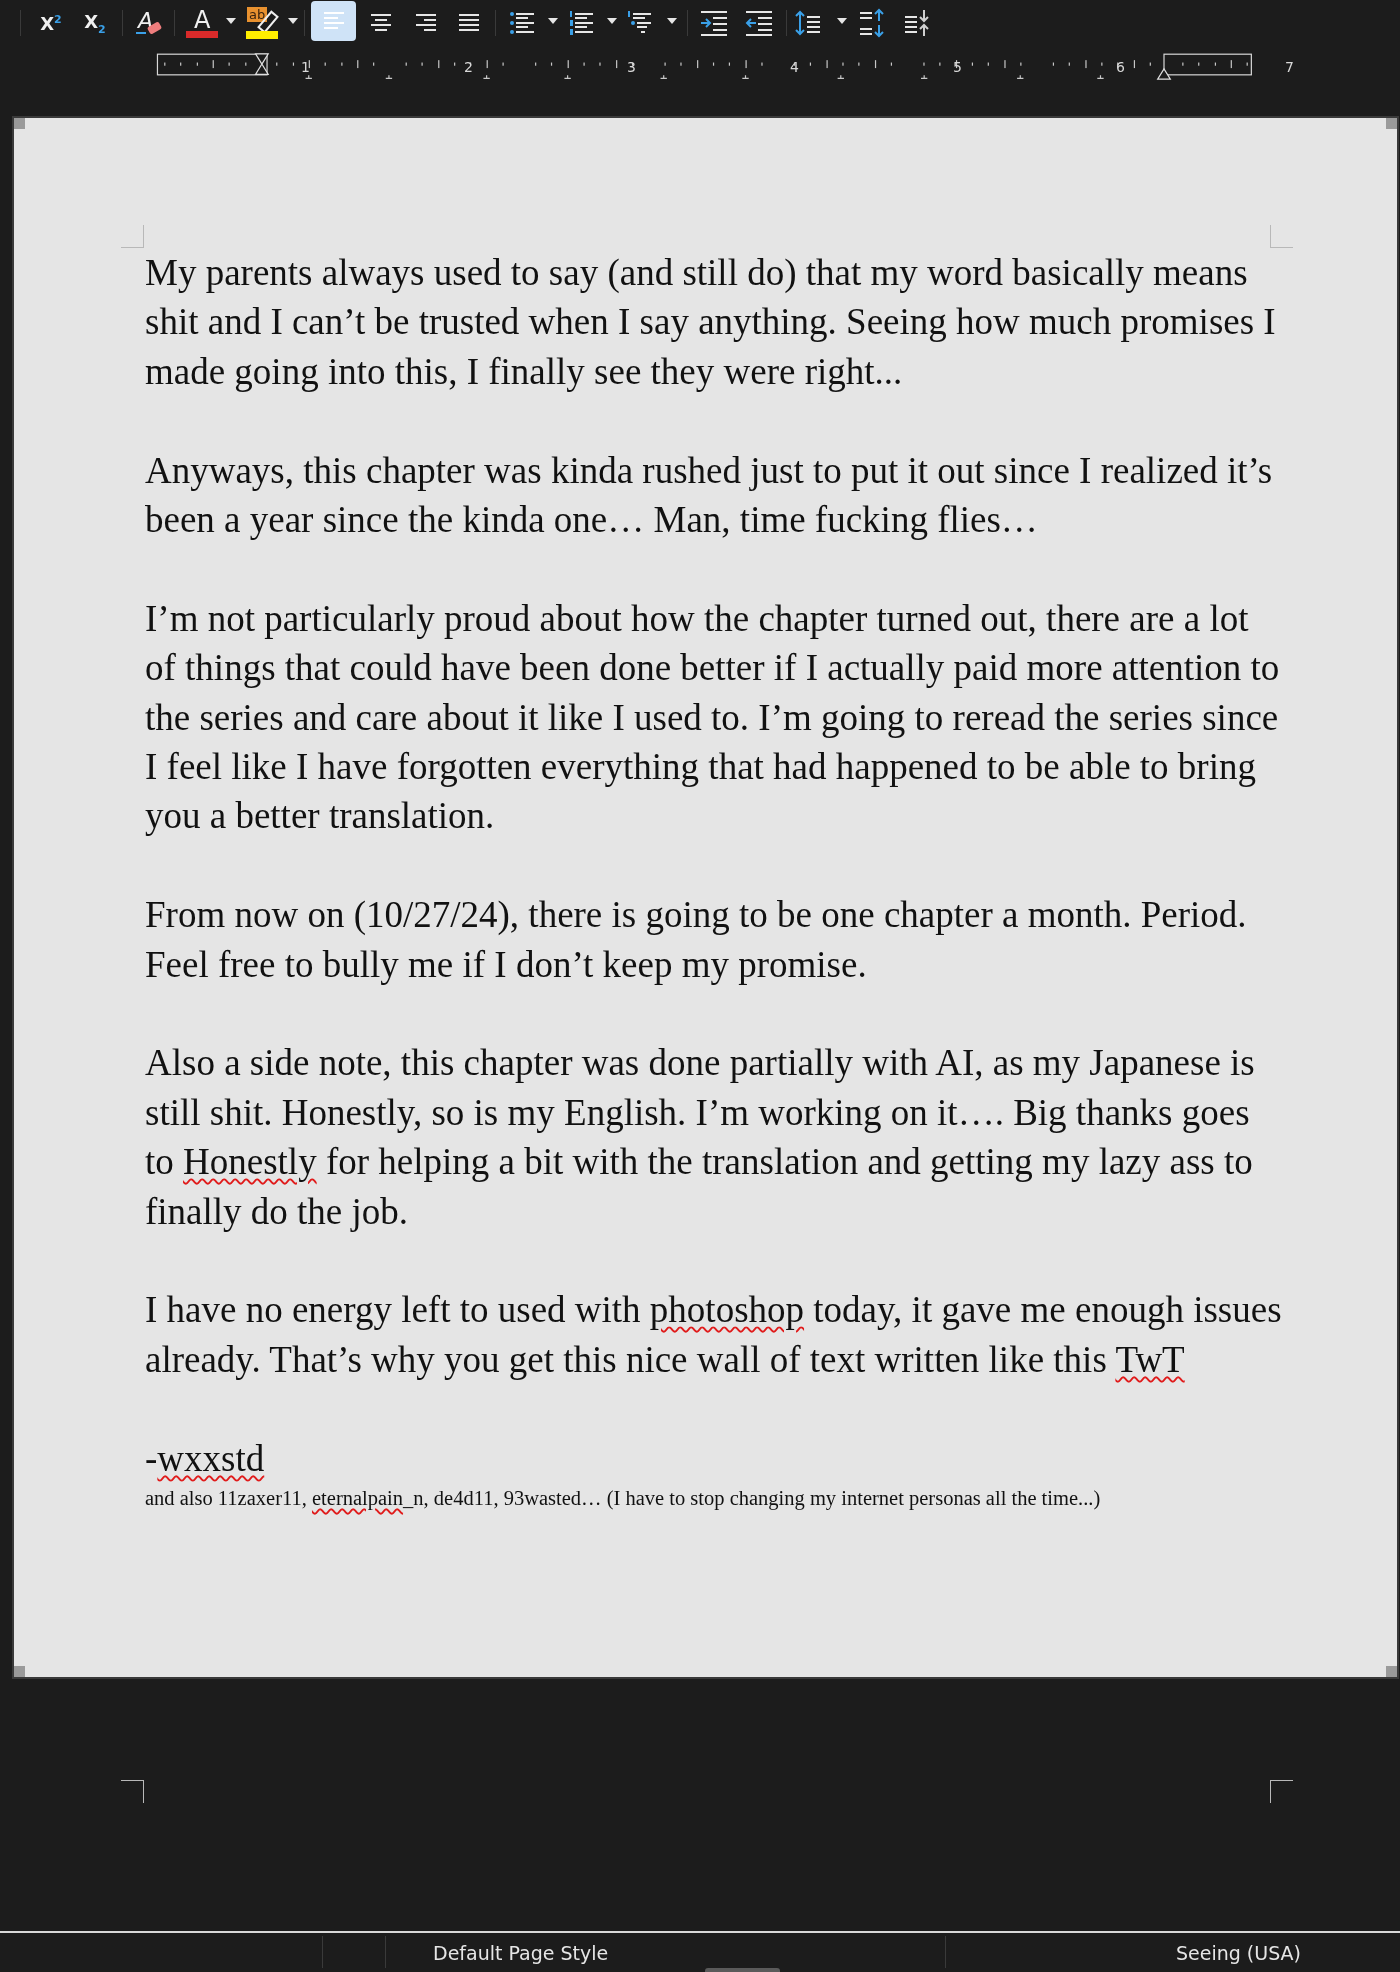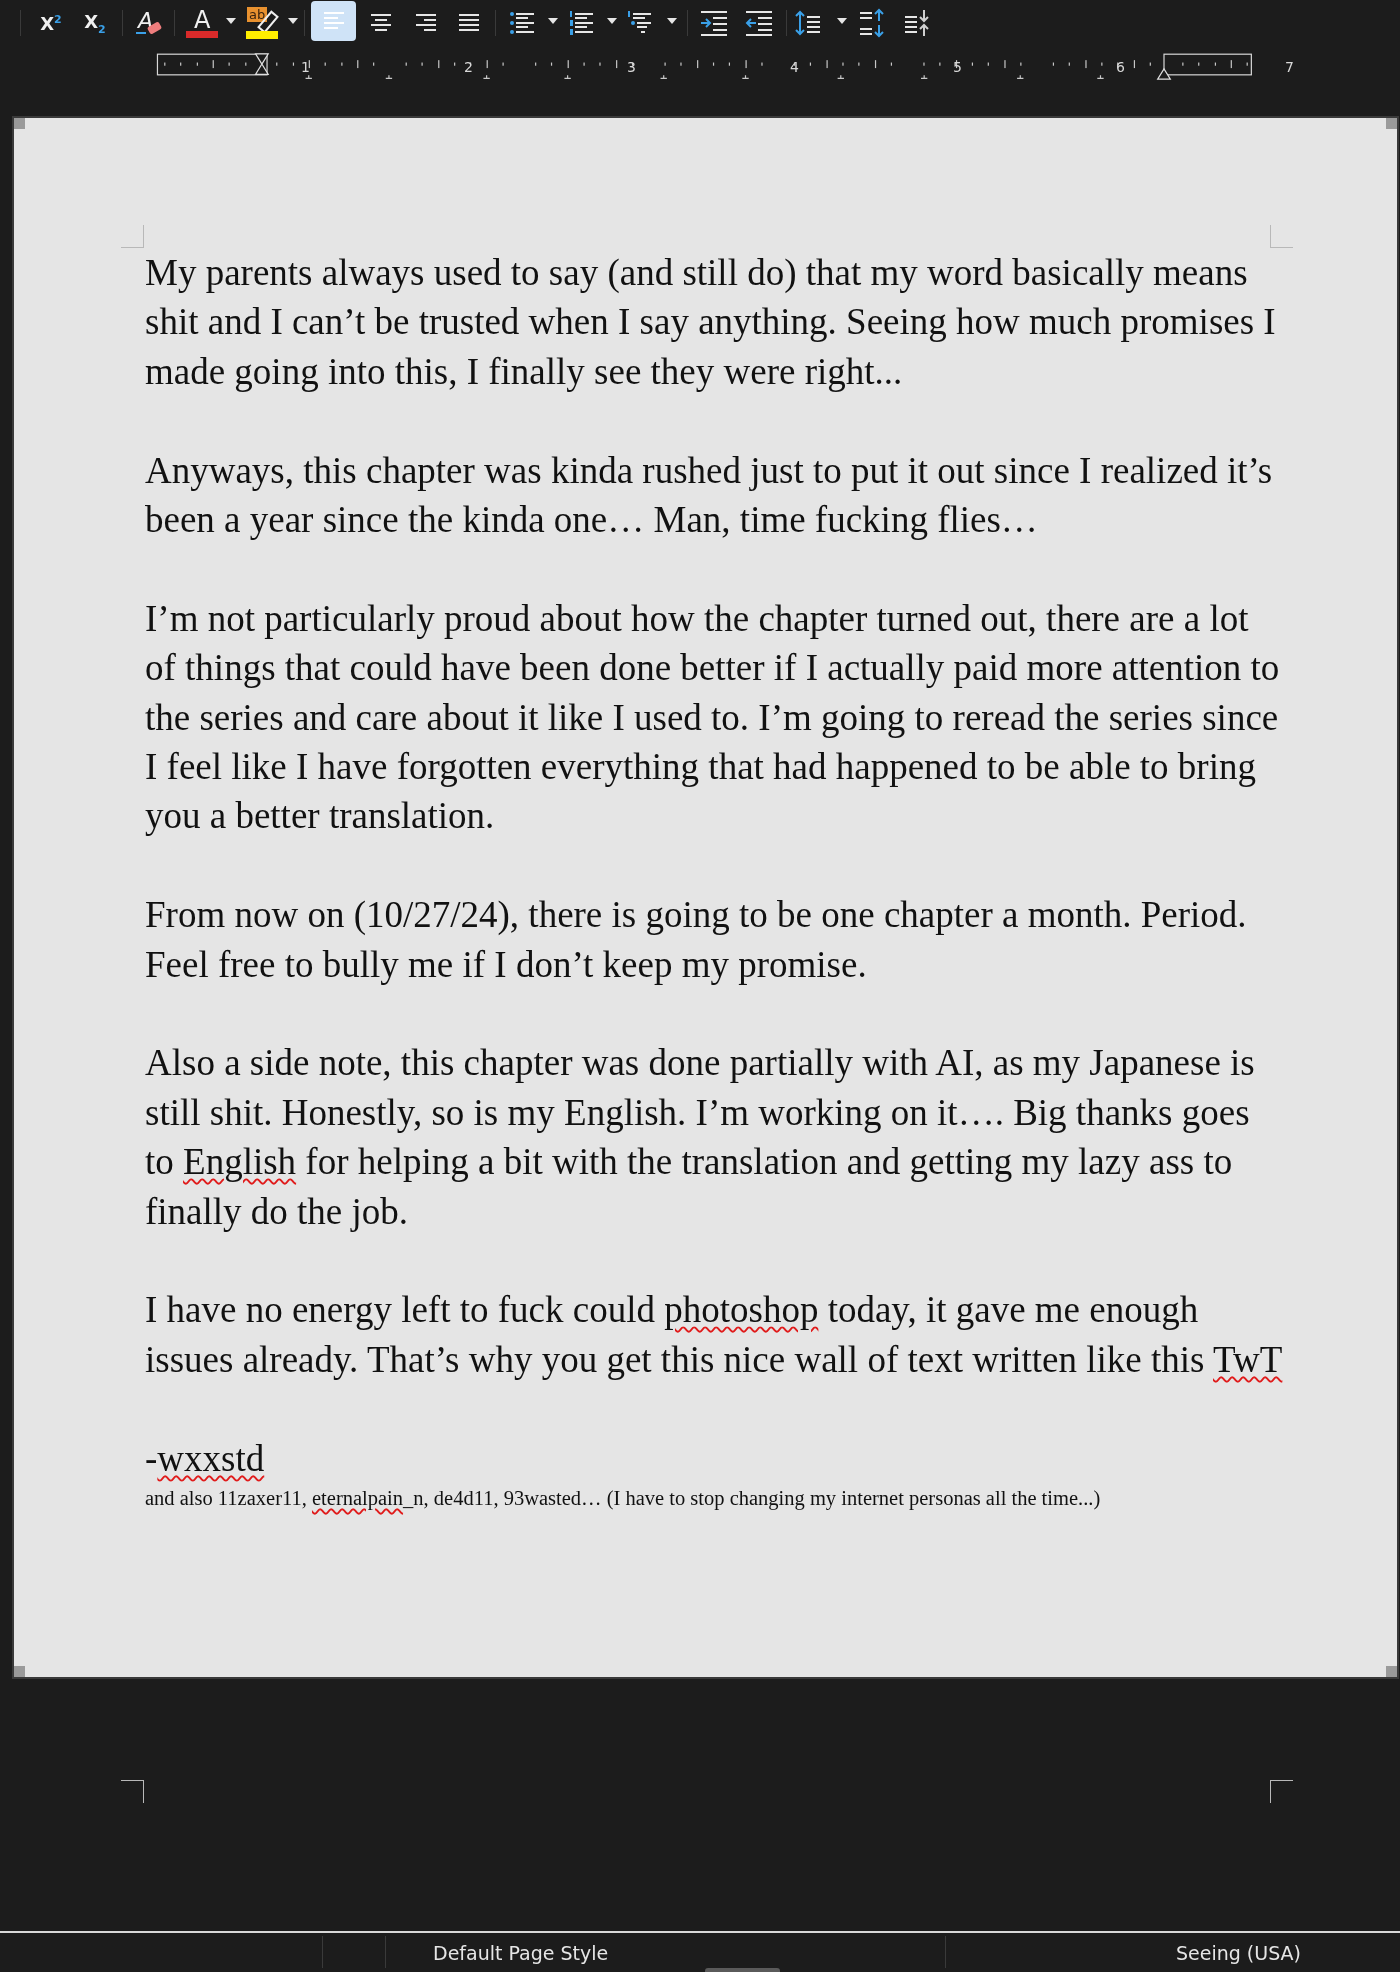--- a/index.html
+++ b/index.html
@@ -348,22 +348,22 @@
   <div class="corner" style="left:107px;top:107px;border-right-width:1.5px;border-bottom-width:1.5px;"></div>
   <div class="corner" style="left:1256px;top:107px;border-left-width:1.5px;border-bottom-width:1.5px;"></div>
   <div class="corner" style="left:107px;top:1662px;border-right-width:1.5px;border-top-width:1.5px;"></div>
   <div class="corner" style="left:1256px;top:1662px;border-left-width:1.5px;border-top-width:1.5px;"></div>
 
   <div class="doc-text">
     <p>My parents always used to say (and still do) that my word basically means shit and I can’t be trusted when I say anything. Seeing how much promises I made going into this, I finally see they were right...</p>
     <p>Anyways, this chapter was kinda rushed just to put it out since I realized it’s been a year since the kinda one… Man, time fucking flies…</p>
     <p>I’m not particularly proud about how the chapter turned out, there are a lot of things that could have been done better if I actually paid more attention to the series and care about it like I used to. I’m going to reread the series since I feel like I have forgotten everything that had happened to be able to bring you a better translation.</p>
     <p>From now on (10/27/24), there is going to be one chapter a month. Period. Feel free to bully me if I don’t keep my promise.</p>
-    <p><span>Also a side note, this chapter was done partially with AI, as my Japanese is still shit. Honestly, so is my English. I’m working on it…. Big thanks goes to </span><span class="spell">English</span><span> for helping a bit with the translation and getting my lazy ass to finally do the job.</span></p>
-    <p><span>I have no energy left to fuck could </span><span class="spell">photoshop</span><span> today, it gave me enough issues already. That’s why you get this nice wall of text written like this </span><span class="spell">TwT</span></p>
+    <p><span>Also a side note, this chapter was done partially with AI, as my Japanese is still shit. Honestly, so is my English. I’m working on it…. Big thanks goes to </span><span class="spell">Honestly</span><span> for helping a bit with the translation and getting my lazy ass to finally do the job.</span></p>
+    <p><span>I have no energy left to used with </span><span class="spell">photoshop</span><span> today, it gave me enough issues already. That’s why you get this nice wall of text written like this </span><span class="spell">TwT</span></p>
     <p class="sig"><span>-</span><span class="spell">wxxstd</span></p>
     <p class="small"><span>and also 11zaxer11, </span><span class="spell" style="text-underline-offset:3px;">eternalpain</span><span>_n, de4d11, 93wasted… (I have to stop changing my internet personas all the time...)</span></p>
   </div>
 </div>
 
 <div class="status-sep-line"></div>
 <div class="statusbar">
   <div class="status-div" style="left:322px;"></div>
   <div class="status-div" style="left:385px;"></div>
   <div class="status-text" style="left:401px;">Default Page Style</div>

